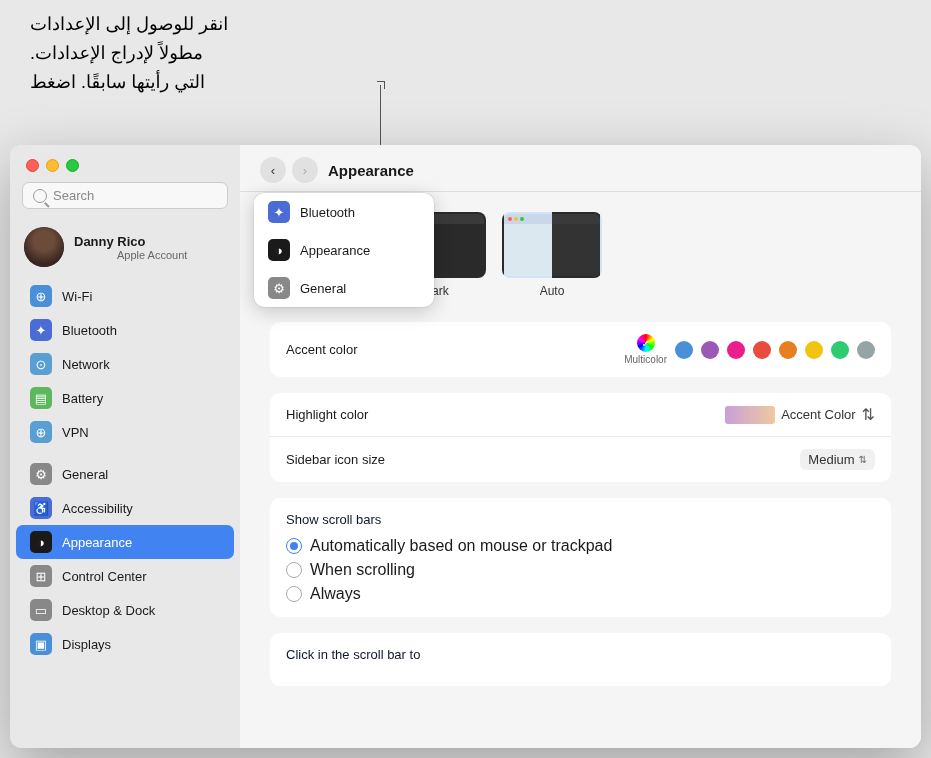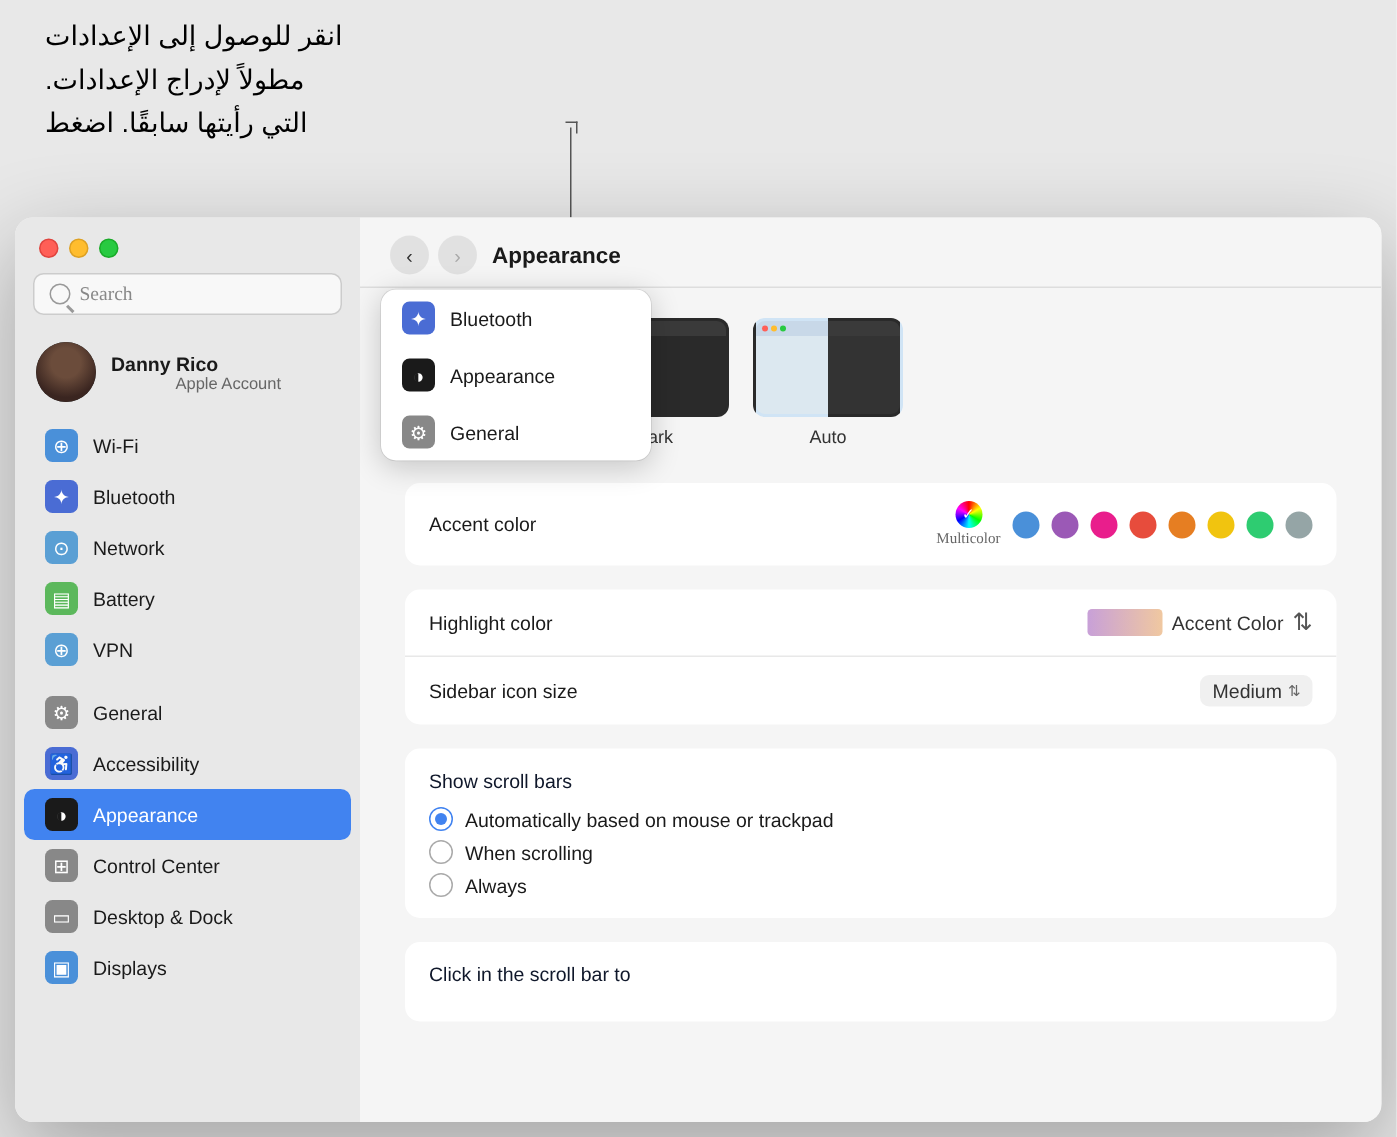--- a/index.html
+++ b/index.html
@@ -90,21 +90,20 @@
       padding: 0 12px 10px 12px;
     }
     .search-bar {
       background: rgba(255,255,255,0.7);
       border: 0.5px solid #ccc;
       border-radius: 7px;
       display: flex;
       align-items: center;
       padding: 5px 10px;
       gap: 6px;
-      font-family: Liberation Serif, serif;
     }
     .search-icon-shape {
       width: 14px;
       height: 14px;
       border: 1.5px solid #999;
       border-radius: 50%;
       position: relative;
       flex-shrink: 0;
     }
     .search-icon-shape::after {
@@ -352,21 +351,20 @@
       border-bottom: 0.5px solid #e8e8e8;
     }
     .settings-row:last-child { border-bottom: none; }
     .settings-row-label { font-size: 13px; color: #1a1a1a; }
 
     
     .accent-colors {
       display: flex;
       gap: 8px;
       align-items: center;
-      font-family: Liberation Serif, serif;
     }
     .accent-dot {
       width: 18px;
       height: 18px;
       border-radius: 50%;
       cursor: pointer;
       position: relative;
     }
     .accent-dot.selected::after {
       content: '✓';
@@ -435,21 +433,21 @@
       height: 20px;
       border-radius: 50%;
       background: white;
       box-shadow: 0 1px 3px rgba(0,0,0,0.3);
       transition: left 0.2s;
     }
     .toggle.off .toggle-knob { left: 2px; }
 
     
     .radio-group { display: flex; flex-direction: column; gap: 6px; }
-    .radio-item { display: flex; align-items: center; gap: 8px; cursor: pointer; font-size: 13px; color: #1a1a1a; }
+    .radio-item { display: flex; align-items: center; gap: 8px; cursor: pointer; font-size: 16px; color: #1a1a1a; }
     .radio-circle {
       width: 16px;
       height: 16px;
       border-radius: 50%;
       border: 1.5px solid #aaa;
       display: flex;
       align-items: center;
       justify-content: center;
       flex-shrink: 0;
     }

